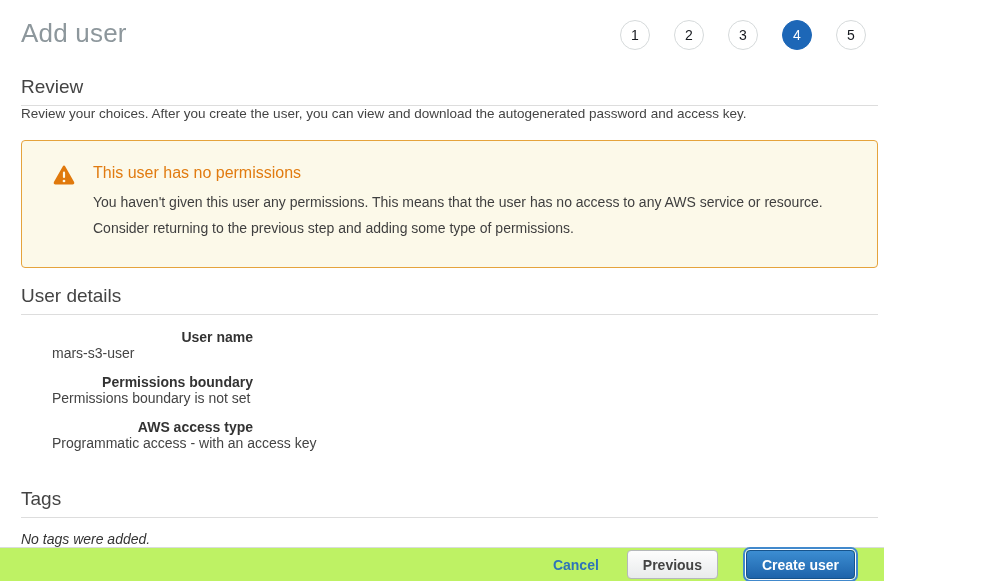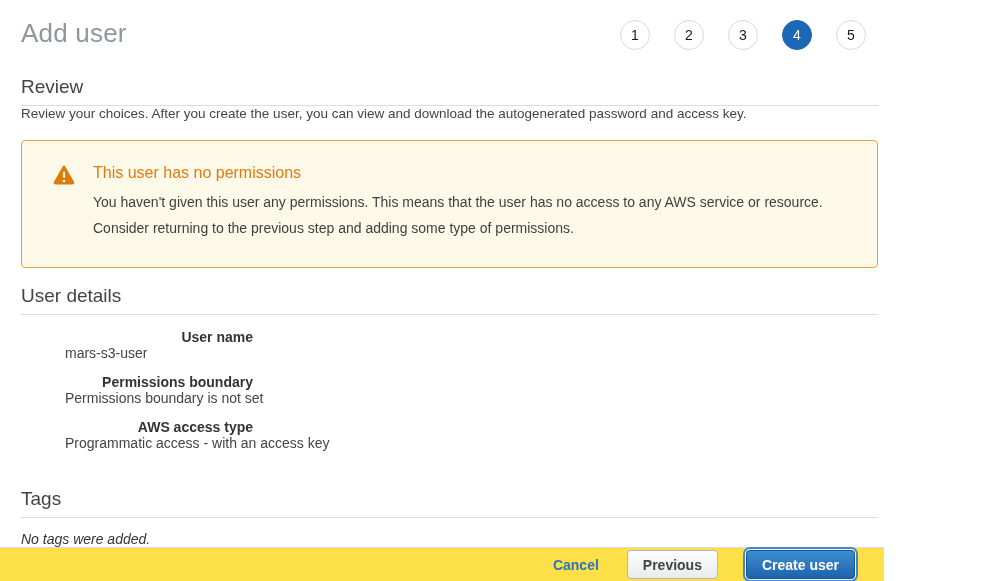--- a/index.html
+++ b/index.html
@@ -55,32 +55,32 @@
   .warn-title { font-size: 16px; color: #e17b10; margin-top: 0; }
   .warn-body { font-size: 14px; color: #3f3f3f; line-height: 26px; margin-top: 7px; max-width: 856px; }
 
   .details-section { margin-top: 17px; }
   .details-rows { margin-top: 14px; }
   .drow { display: flex; margin-bottom: 13px; flex-direction: column; }
   .dlabel {
     width: 232px; text-align: right; font-weight: bold; font-size: 14px; color: #333333;
     flex: 0 0 auto;
   }
-  .dvalue { margin-left: 44px; font-size: 14px; color: #444444; }
+  .dvalue { margin-left: 31px; font-size: 14px; color: #444444; }
 
   .tags-section { margin-top: 37px; }
   .tags-empty { font-size: 14px; font-style: italic; color: #333333; margin-top: 13px; }
 
   
   .footer {
     border-top: 1px solid #d9dcdc;
     height: 44px;
     display: flex; align-items: center; justify-content: flex-end;
     padding-right: 29px; gap: 28px;
-    background: #fde047;
+    background: #bef264;
   }
   .cancel-link {
     color: #2e74b8; font-weight: bold; font-size: 14px; text-decoration: none; cursor: pointer;
   }
   .btn {
     font-family: "Liberation Sans", "DejaVu Sans", sans-serif;
     font-size: 14px; font-weight: bold;
     border-radius: 4px; padding: 5px 15px; height: 29px;
     cursor: pointer;
   }

